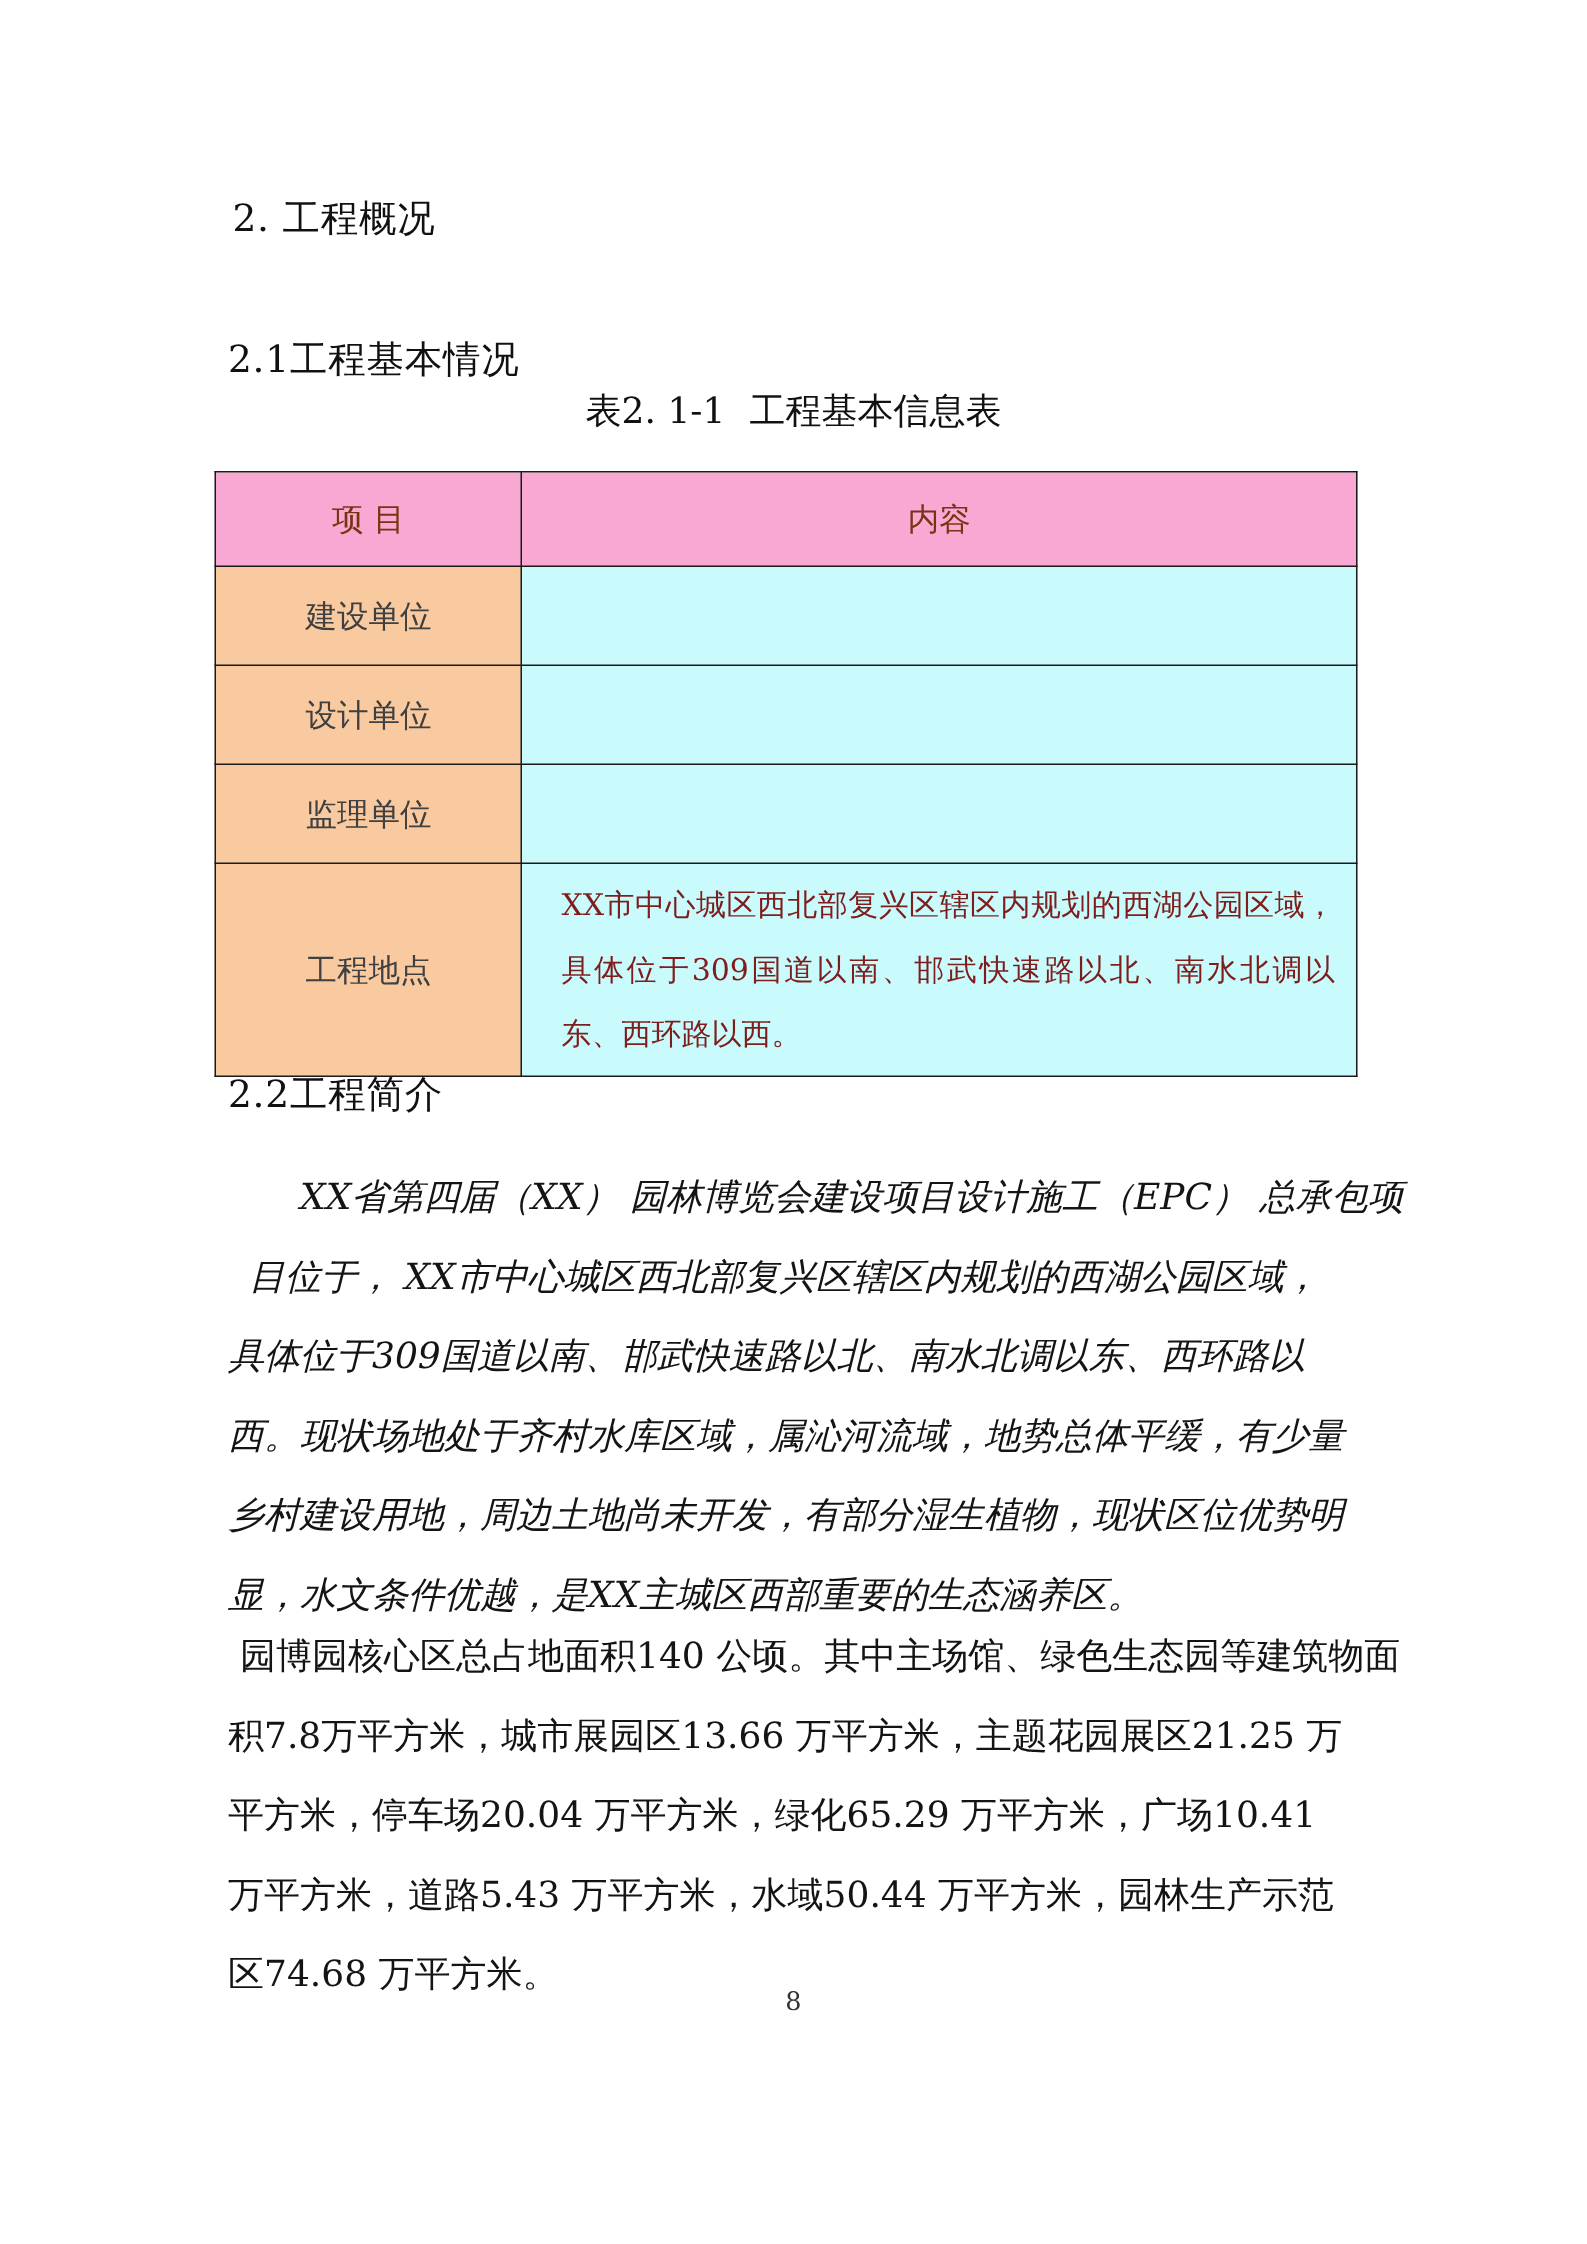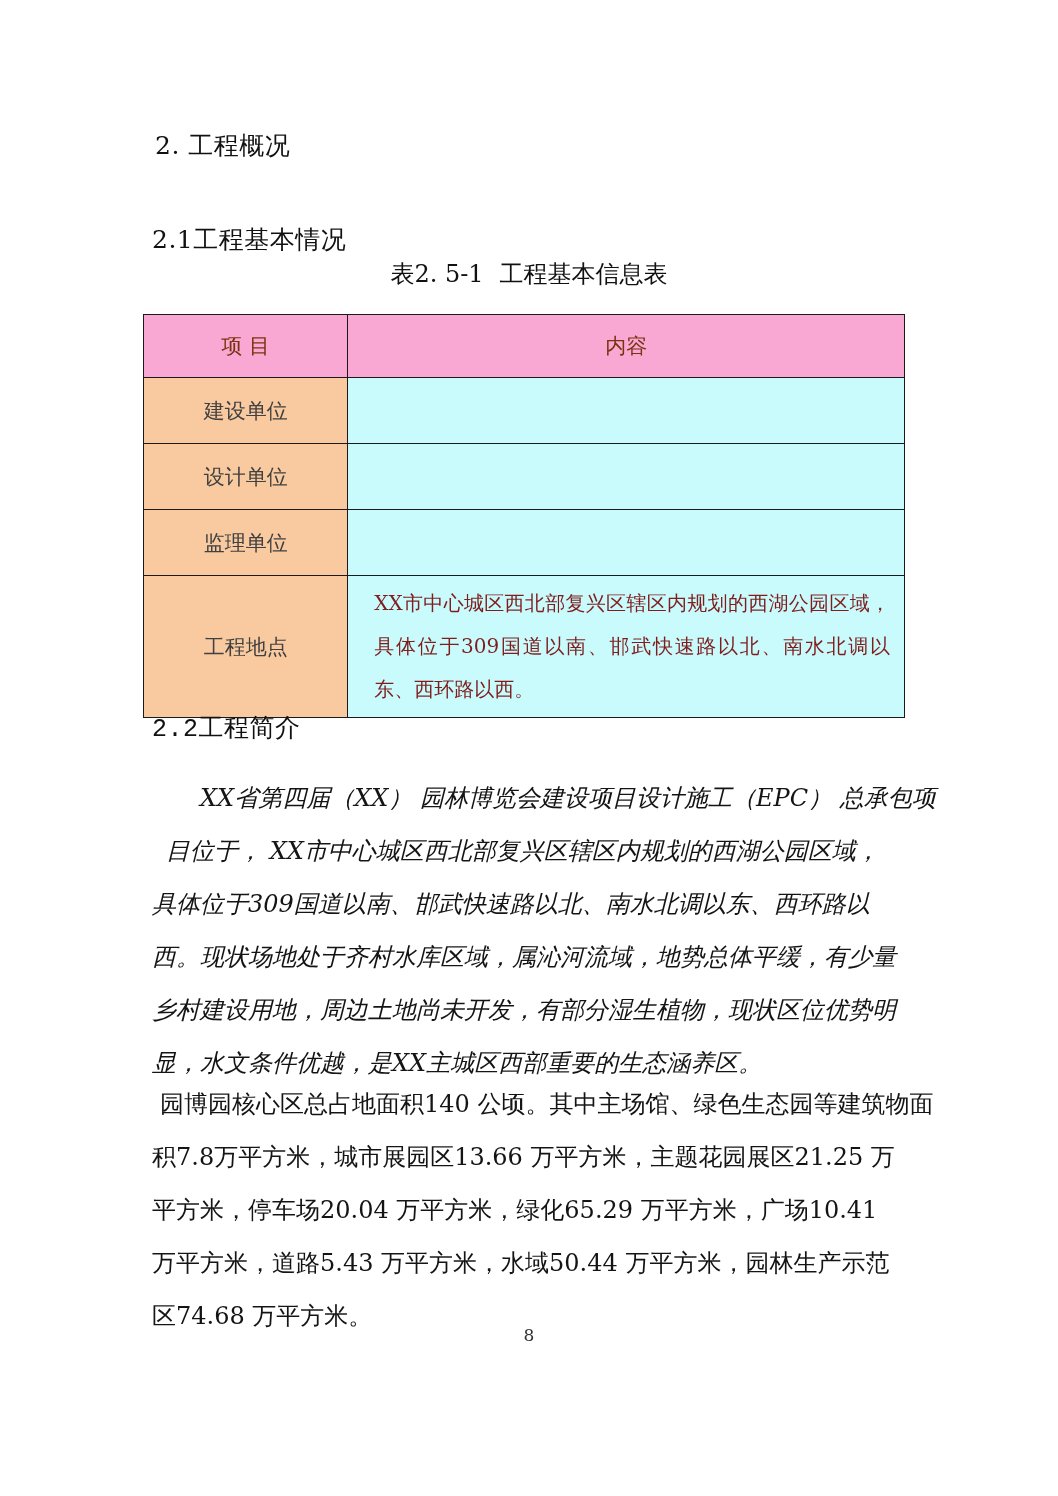--- a/index.html
+++ b/index.html
@@ -27,21 +27,21 @@
   .h-section {
     position: absolute;
     font-size: 25px;
     line-height: 1;
     letter-spacing: 0.5px;
     color: #111;
     white-space: nowrap;
   }
   #h-main    { left: 155px; top: 133px; }
   #h-sub-1   { left: 152px; top: 199px; margin-top: 28px; }
-  #h-sub-2   { left: 152px; top: 717px; font-family: Liberation Mono, monospace; }
+  #h-sub-2   { left: 152px; top: 717px; }
 
   .tbl-title {
     position: absolute;
     left: 0;
     top: 262px;
     width: 1058px;
     text-align: center;
     font-size: 24px;
     line-height: 1;
     color: #111;
@@ -127,21 +127,21 @@
 </head>
 <body>
 
 <div class="page">
 
   <div class="h-section" id="h-main">2.  工程概况</div>
 
   <div class="h-section" id="h-sub-1">2.1工程基本情况</div>
 
   <div class="tbl-title">
-    <span>表2. 5-1</span><span class="sp"></span><span>工程基本信息表</span>
+    <span>表2. 1-1</span><span class="sp"></span><span>工程基本信息表</span>
   </div>
 
   <table class="info-table">
     <colgroup>
       <col class="col-label">
       <col class="col-value">
     </colgroup>
     <tbody>
       <tr>
         <td class="cell-head">项 目</td>

